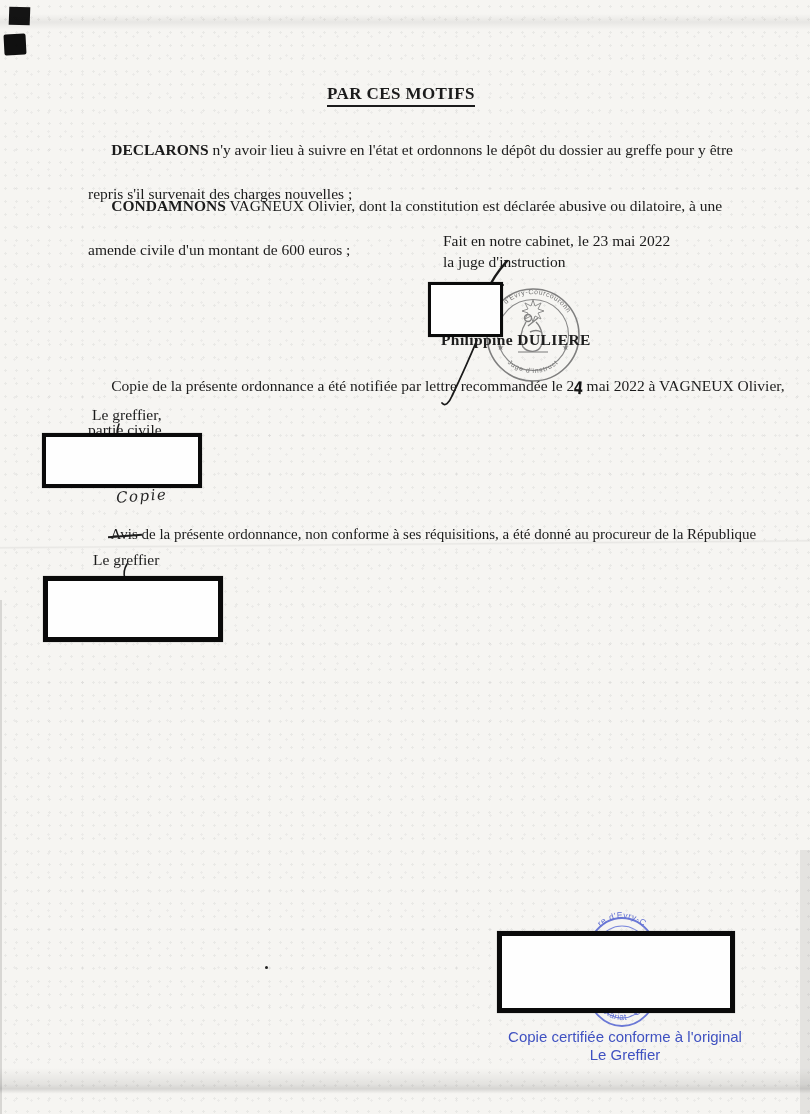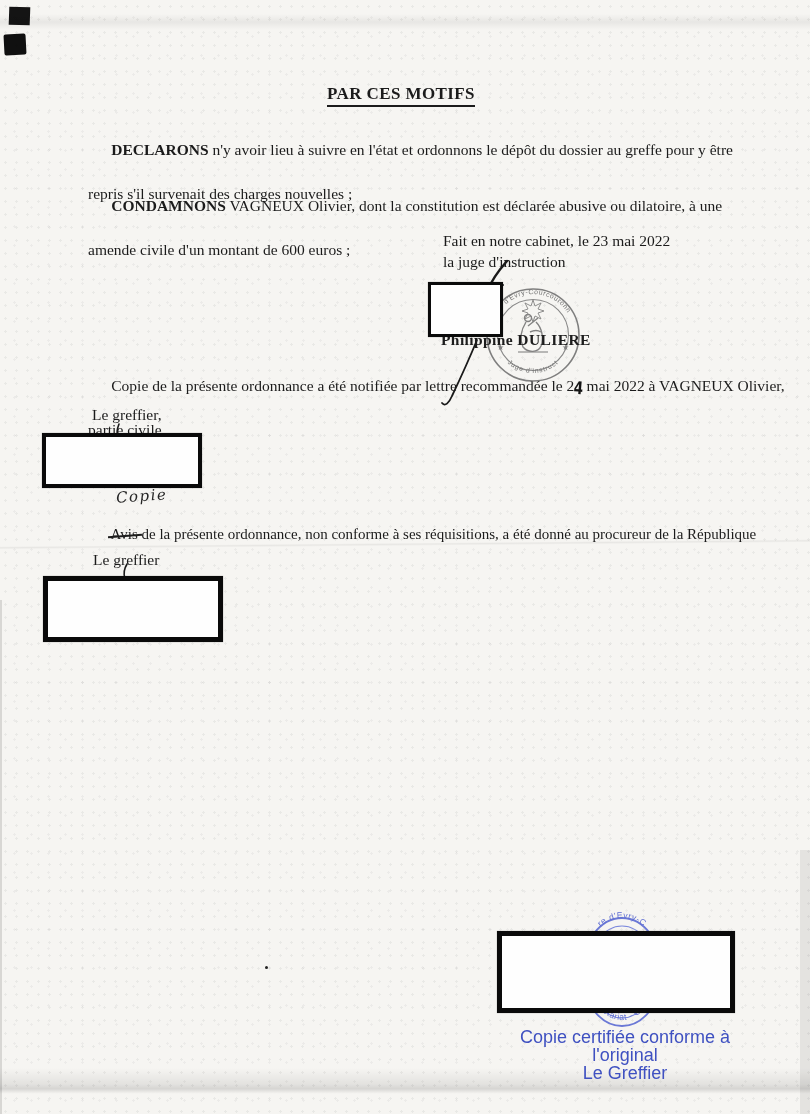--- a/index.html
+++ b/index.html
@@ -64,21 +64,21 @@
     position:absolute; left:-3px; right:-4px; top:52%; height:2px;
     background:#1c1c1c; transform:rotate(-4deg);
   }
 
   .seal-gray { left:478px; top:280px; z-index:2; opacity:0.85; }
   .seal-blue { left:560px; top:903px; z-index:2; }
   .handwriting-layer { left:0; top:0; z-index:5; pointer-events:none; }
 
   .certification-caption {
     left:494px; top:1028px; width:262px; text-align:center;
-    font-family:"Liberation Sans", sans-serif; font-size:18px;
+    font-family:"Liberation Sans", sans-serif; font-size:15px;
     line-height:18px; color:#3f51c1; z-index:2;
   }
 
   
   .scan-mark-1 { left:9px; top:7px; width:21px; height:18px; background:#141414; transform:rotate(2deg); }
   .scan-mark-2 { left:4px; top:34px; width:22px; height:21px; background:#101010; transform:rotate(-3deg); border-radius:2px; }
   .scan-top-band { left:0; top:14px; width:810px; height:16px;
     background:linear-gradient(180deg, transparent, rgba(0,0,0,0.06) 50%, transparent); }
   .scan-crease { left:-10px; top:538px; width:830px; height:12px; transform:rotate(-0.5deg);
     background:linear-gradient(180deg, transparent 40%, rgba(0,0,0,0.06) 52%, transparent 66%); }

